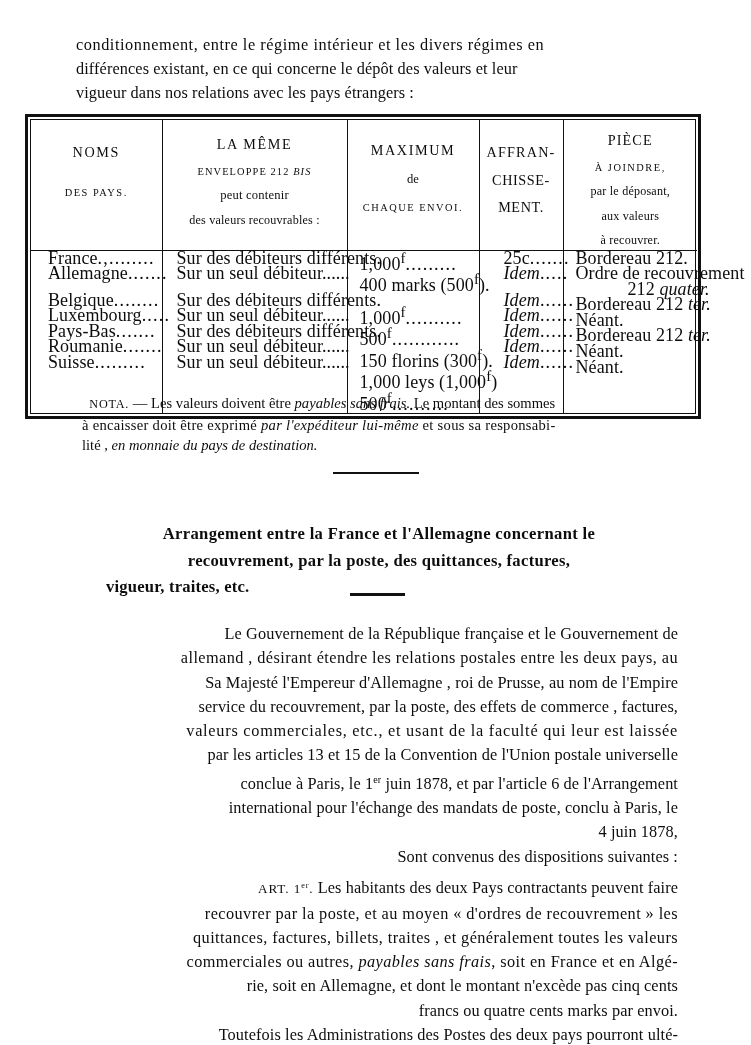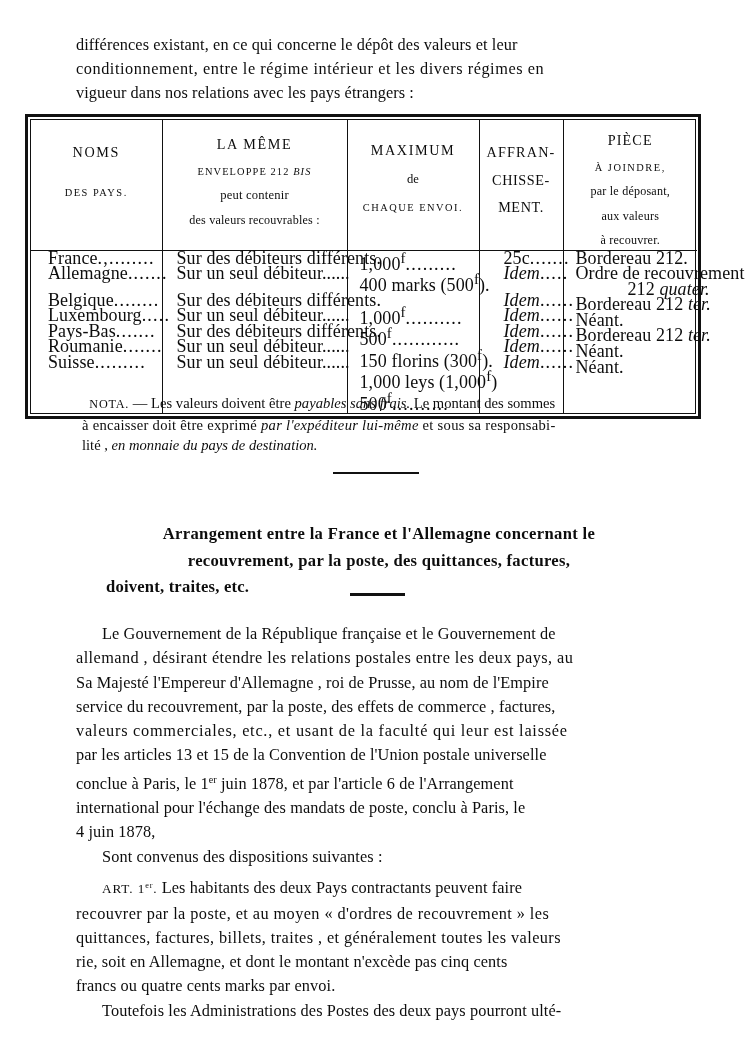--- a/index.html
+++ b/index.html
@@ -198,41 +198,41 @@
 
   
   .body-text {
     position: absolute;
     left: 76px;
     top: 622px;
     width: 602px;
     font-size: 16.3px;
     line-height: 24.25px;
   }
-  .body-text .ln { display: block; white-space: nowrap; }
+  .body-text .ln { display: block; white-space: nowrap; text-align: right; }
   .body-text .ind { padding-left: 26px; }
   .body-text i { font-style: italic; }
   .body-text .sc {
     font-size: 13.2px;
     letter-spacing: 0.9px;
   }
   .body-text sup { font-size: 0.62em; vertical-align: super; }
   .sp1 { letter-spacing: 0.42px; }
   .sp2 { letter-spacing: 0.75px; }
   .sp0 { letter-spacing: 0.1px; }
   .gap-sm { display:block; height: 5px; }
 </style>
 </head>
 <body>
 
 <div class="page">
 
   <div class="intro">
+    <span class="l sp">conditionnement,  entre  le  régime  intérieur   et les  divers  régimes  en</span>
     <span class="l">différences existant, en  ce qui concerne le dépôt des valeurs et leur</span>
-    <span class="l sp">conditionnement,  entre  le  régime  intérieur   et les  divers  régimes  en</span>
     <span class="l">vigueur dans nos relations avec les pays étrangers :</span>
   </div>
 
   <div class="table-wrap">
     <div class="table-outer">
       <div class="table-inner">
         <table class="maintable">
           <colgroup>
             <col style="width:131px">
             <col style="width:185px">
@@ -364,38 +364,39 @@
     <span class="ln">&nbsp;&nbsp;<span class="sc">NOTA.</span><span> — </span><span>Les valeurs doivent être </span><i>payables sans frais.</i><span> Le montant des  sommes</span></span>
     <span class="ln j1"><span>à  encaisser  doit  être exprimé </span><i>par  l'expéditeur lui-même</i><span> et sous sa responsabi-</span></span>
     <span class="ln"><span>lité , </span><i>en monnaie du pays de destination.</i></span>
   </div>
 
   <div class="rule-thin"></div>
 
   <div class="sect-head">
     <span class="l l1">Arrangement  entre  la  France  et  l'Allemagne  concernant  le</span>
     <span class="l l2">recouvrement,  par  la  poste,  des  quittances,  factures,</span>
-    <span class="l l3">doivent, traites, etc.</span>
+    <span class="l l3">vigueur, traites, etc.</span>
   </div>
 
   <div class="rule-thick"></div>
 
   <div class="body-text">
     <span class="ln ind sp0">Le Gouvernement de la République française et le Gouvernement de</span>
     <span class="ln sp1">allemand , désirant étendre les relations postales entre les deux pays, au</span>
     <span class="ln sp0">Sa Majesté l'Empereur d'Allemagne , roi de Prusse, au nom de l'Empire</span>
     <span class="ln sp0">service du recouvrement, par la poste, des effets de commerce , factures,</span>
     <span class="ln sp2">valeurs commerciales, etc., et usant de la faculté qui leur est laissée</span>
     <span class="ln sp0">par les articles 13 et 15 de la Convention de l'Union postale universelle</span>
     <span class="ln sp0"><span>conclue à Paris, le 1</span><sup>er</sup><span> juin 1878, et par l'article 6 de l'Arrangement</span></span>
     <span class="ln sp0">international pour l'échange des mandats de poste, conclu à Paris, le</span>
     <span class="ln sp0">4 juin 1878,</span>
     <span class="ln ind sp0">Sont convenus des dispositions suivantes :</span>
     <span class="gap-sm"></span>
     <span class="ln ind sp0"><span class="sc"><span>ART. 1</span><sup>er</sup><span>.</span></span><span> Les  habitants  des  deux  Pays  contractants  peuvent  faire</span></span>
     <span class="ln sp1">recouvrer  par la poste,  et au moyen « d'ordres de recouvrement » les</span>
     <span class="ln sp1">quittances, factures, billets, traites , et généralement toutes les valeurs</span>
+    <span class="ln sp1"><span>commerciales ou autres, </span><i>payables sans frais</i><span>, soit en France et en Algé-</span></span>
     <span class="ln sp0">rie,  soit  en  Allemagne,  et  dont le  montant  n'excède  pas  cinq  cents</span>
     <span class="ln sp0">francs ou quatre cents marks par envoi.</span>
     <span class="ln ind sp0">Toutefois les Administrations des Postes des deux pays pourront ulté-</span>
   </div>
 
 </div>
 
 </body></html>

